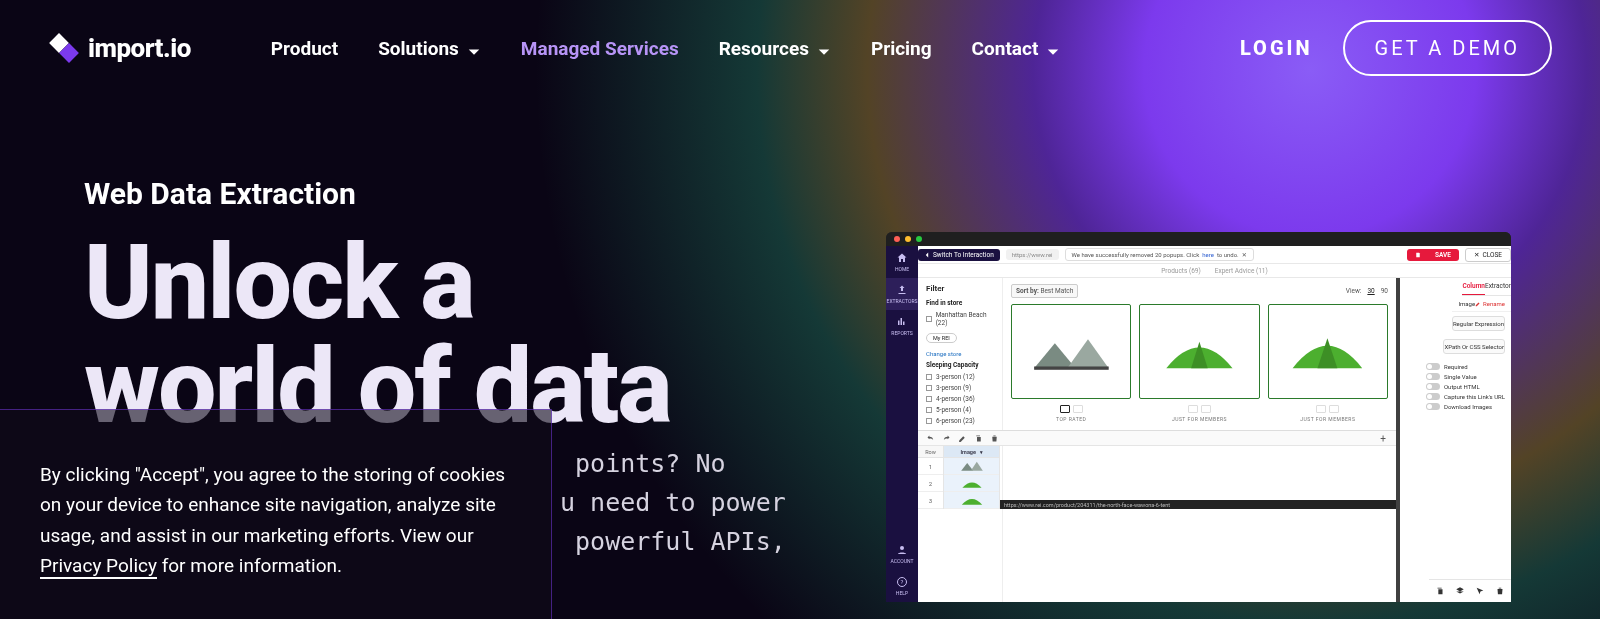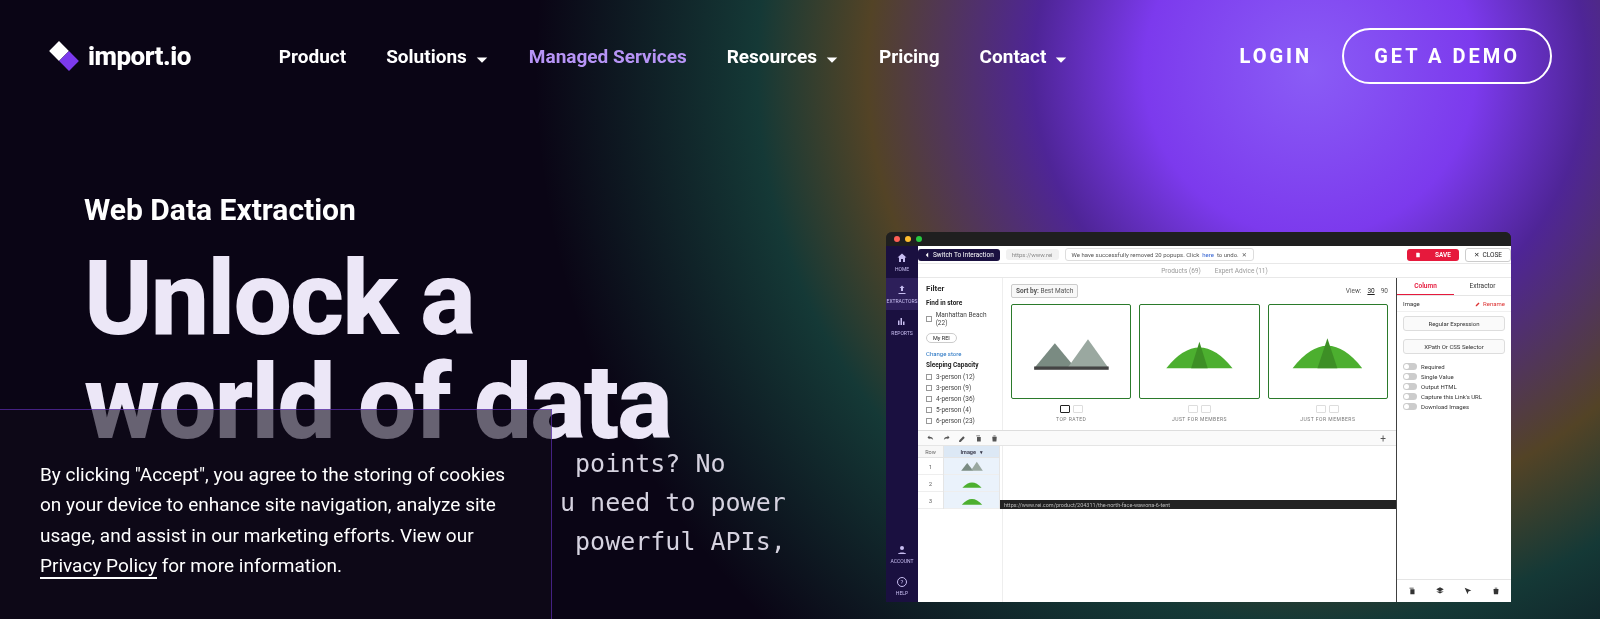--- a/index.html
+++ b/index.html
@@ -15,43 +15,43 @@
 .gradient-bg {
   position:absolute;
   top:-200px; right:-200px;
   width:1400px; height:900px;
   background: radial-gradient(circle at 65% 30%, #8a5cf6 0%, #7c3aed 15%, rgba(124,58,237,0.6) 25%, rgba(252,211,77,0.3) 40%, rgba(52,211,153,0.25) 50%, rgba(10,5,21,0) 70%);
   pointer-events:none;
 }
 .nav {
   position:relative;
   display:flex; align-items:center;
-  padding: 28px 48px;
-  gap:8px;
+  padding: 20px 48px;
+  gap:0;
   z-index:10;
 }
 .logo { display:flex; align-items:center; gap:8px; font-weight:800; font-size:26px; letter-spacing:-0.5px; }
 .logo-mark {
   width:32px; height:32px; position:relative; display:inline-block;
 }
 .logo-mark::before, .logo-mark::after {
   content:""; position:absolute; width:14px; height:14px; transform:rotate(45deg);
 }
 .logo-mark::before { background:#fff; left:4px; top:4px; }
 .logo-mark::after { background:#7c3aed; left:14px; top:14px; }
 .nav-links { display:flex; gap:40px; margin-left:80px; align-items:center; }
 .nav-link { font-weight:700; font-size:19px; color:#fff; cursor:pointer; display:flex; align-items:center; gap:8px; }
 .nav-link.active { color:#b794f6; }
 .chevron-down { width:14px; height:14px; display:inline-block; }
 .chevron-down svg { width:14px; height:14px; }
 .nav-right { margin-left:auto; display:flex; align-items:center; gap:30px; }
 .login { font-weight:800; font-size:20px; letter-spacing:3px; cursor:pointer; }
 .demo-btn {
   border:2px solid #fff; border-radius:999px;
-  padding:14px 30px; font-weight:700; font-size:20px; letter-spacing:3px; cursor:pointer;
+  padding:14px 30px; font-weight:400; font-size:20px; letter-spacing:3px; cursor:pointer;
 }
 .hero {
   position:relative; z-index:5;
   margin-left:84px; margin-top:80px;
 }
 .eyebrow { font-size:30px; font-weight:700; color:#fff; margin-bottom:20px; }
 .headline { font-size:104px; font-weight:800; line-height:1.0; letter-spacing:-2px; color:#ece7f7; }
 .cookie-banner {
   position:absolute; left:0; bottom:0;
   width:552px; height:210px;
@@ -108,21 +108,21 @@
 .viewnums { margin-left:auto; display:flex; gap:6px; align-items:center; }
 .viewnums span.on { text-decoration:underline; color:#222; }
 .grid { display:flex; gap:8px; }
 .card { flex:1; border:1.5px solid #2b7a2b; border-radius:2px; height:95px; background:#fff; display:flex; align-items:center; justify-content:center; position:relative; }
 .tent { width:70%; height:55%; }
 .swrow { display:flex; gap:8px; margin-top:6px; }
 .swcell { flex:1; display:flex; flex-direction:column; align-items:center; gap:3px; font-size:5px; color:#777; letter-spacing:0.5px; }
 .sw { display:flex; gap:3px; }
 .sw span { width:10px; height:8px; border:1px solid #ddd; border-radius:1px; display:inline-block; position:relative; }
 .sw span.active { border-color:#222; }
-.rightpanel { width:115px; border-left:1px solid #404040; font-size:6.5px; color:#333; display:flex; flex-direction:column; }
+.rightpanel { width:115px; border-left:4px solid #404040; font-size:6.5px; color:#333; display:flex; flex-direction:column;align-items:flex-end; }
 .rp-tabs { display:flex; border-bottom:1px solid #e5e5e5; }
 .rp-tab { flex:1; text-align:center; padding:4px 0; font-size:6.5px; cursor:pointer; }
 .rp-tab.on { border-bottom:1.5px solid #e6193c; color:#e6193c; font-weight:600; }
 .rp-row { padding:4px 6px; border-bottom:1px solid #f0f0f0; display:flex; align-items:center; justify-content:space-between; font-size:6px; }
 .rp-btn { border:1px solid #ddd; border-radius:3px; padding:3px 0; text-align:center; font-size:6px; margin:4px 6px; cursor:pointer; background:#fafafa; }
 .rp-checks { padding:2px 6px; }
 .rp-chk { display:flex; align-items:center; gap:4px; margin:3px 0; font-size:6px; }
 .rp-toggle { width:14px; height:7px; border-radius:4px; background:#ccc; position:relative; }
 .rp-toggle::after { content:""; position:absolute; width:5px; height:5px; background:#fff; border-radius:50%; top:1px; left:1px; }
 .rp-icons { margin-top:auto; border-top:1px solid #e5e5e5; padding:6px; display:flex; gap:10px; justify-content:space-around; }

